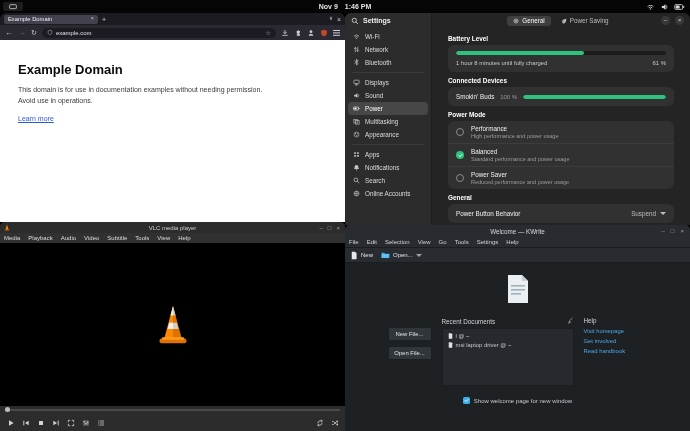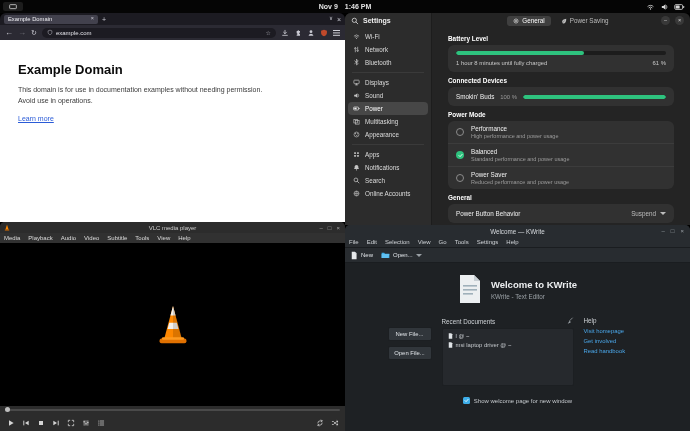--- a/index.html
+++ b/index.html
@@ -523,24 +523,20 @@
     </div>
     <div class="kw-body">
       <div class="kw-hero">
         <svg width="24" height="30" viewBox="0 0 24 30">
           <path d="M2 1h14l6 6v22H2z" fill="#eceff1"></path>
           <path d="M16 1l6 6h-6z" fill="#c7ced3"></path>
           <rect x="5" y="11" width="14" height="1.6" fill="#9fb0ba"></rect>
           <rect x="5" y="15" width="14" height="1.6" fill="#9fb0ba"></rect>
           <rect x="5" y="19" width="10" height="1.6" fill="#9fb0ba"></rect>
         </svg>
-        <div>
-          <div class="kw-ht">Welcome to KWrite</div>
-          <div class="kw-hs">KWrite - Text Editor</div>
-        </div>
       </div>
       <div class="kw-cols">
         <div class="kw-btncol">
           <div class="kw-btn">New File...</div>
           <div class="kw-btn">Open File...</div>
         </div>
         <div>
           <div class="kw-rechead">
             <span class="kw-seclbl">Recent Documents</span>
             <svg width="8" height="8" viewBox="0 0 12 12">

